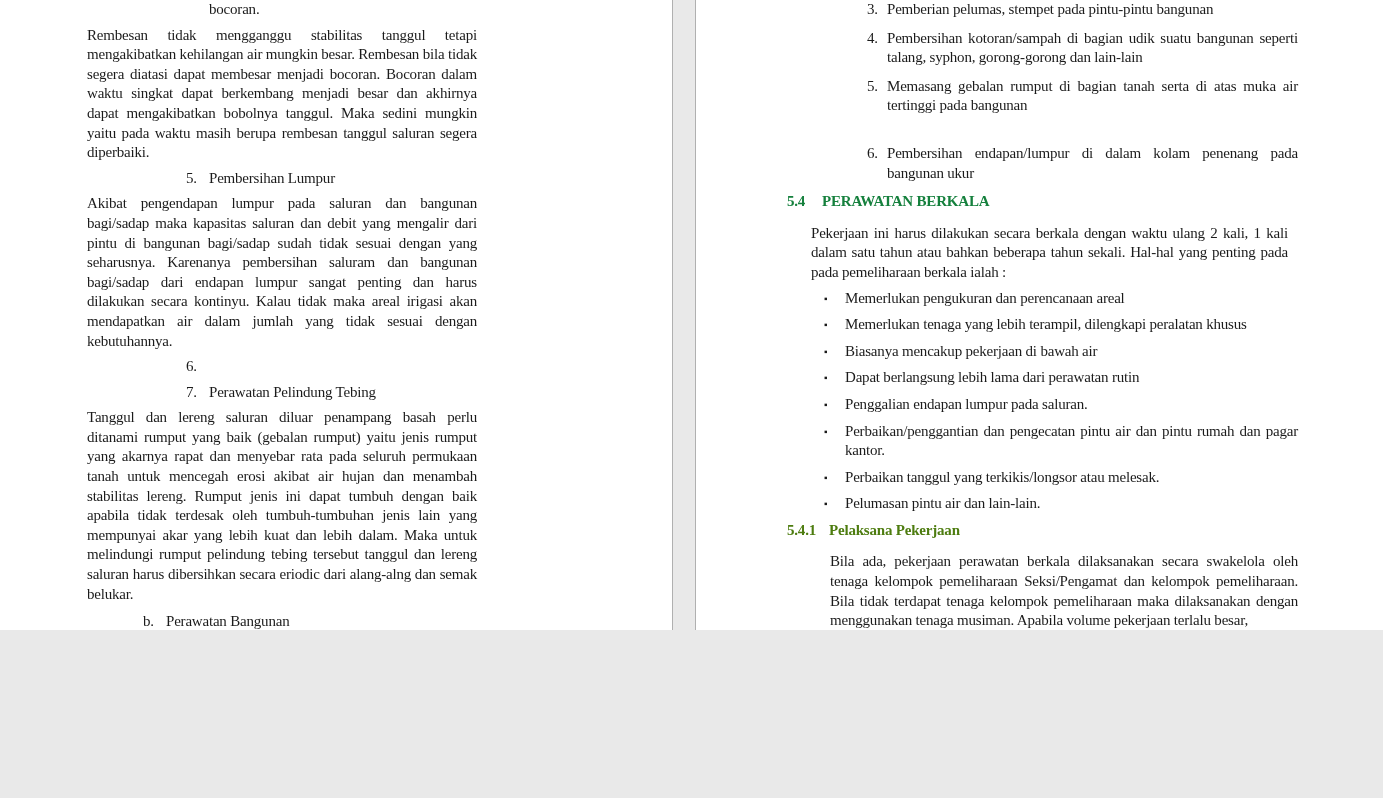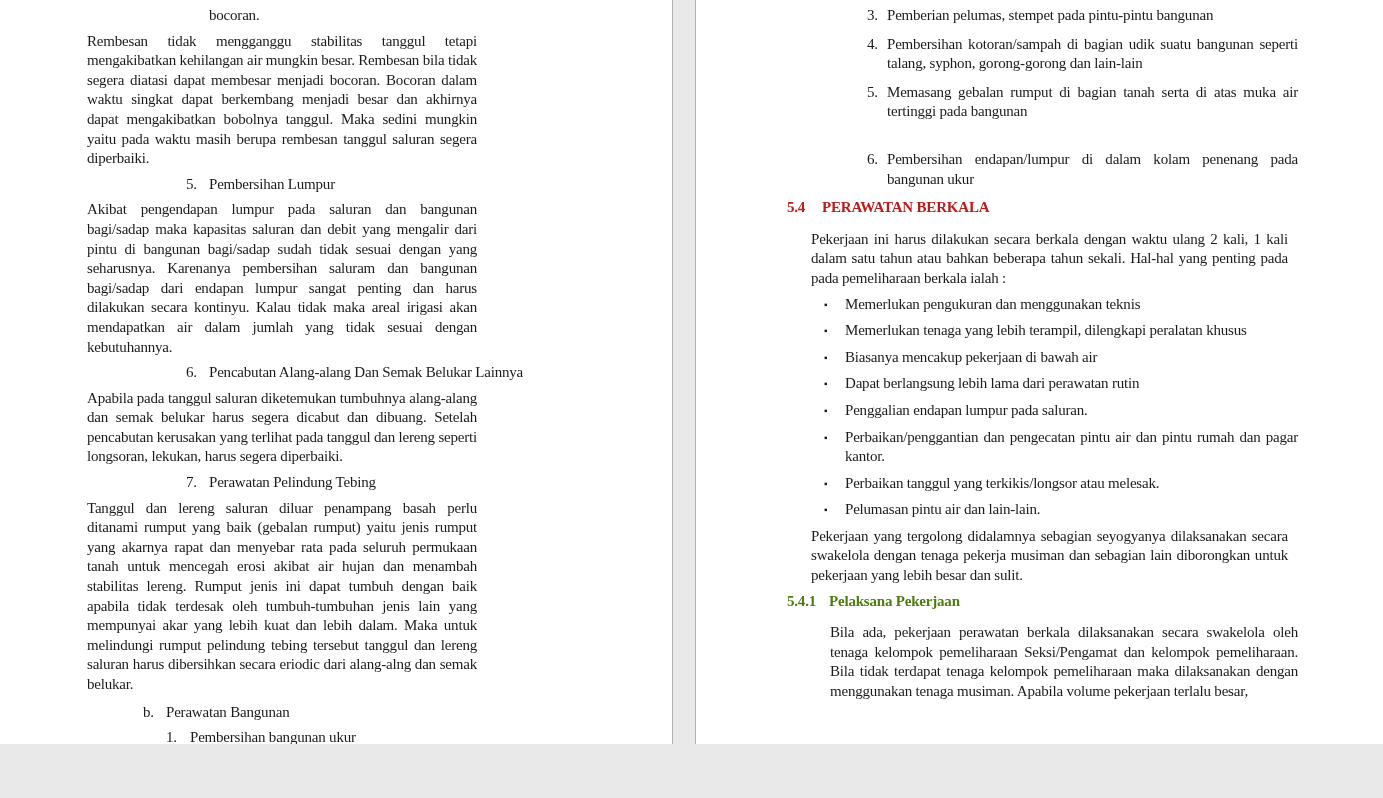--- a/index.html
+++ b/index.html
@@ -3,22 +3,22 @@
 <meta charset="utf-8">
 <style>
   html,body{margin:0;padding:0;background:#e9e9e9;}
   #canvas{
     position:relative;width:1383px;height:798px;overflow:hidden;
     background:#e9e9e9;
     font-family:"Liberation Serif",serif;
     color:#1b1b1b;
   }
   .page{
-    position:absolute;top:0;height:744px;background:#ffffff;
-    box-sizing:border-box;overflow:hidden;padding-top:6px;
+    position:absolute;top:0;height:630px;background:#ffffff;
+    box-sizing:border-box;overflow:hidden;padding-top:0;
     font-size:15px;line-height:19.6px;letter-spacing:-0.2px;
   }
   .page-left{left:0;width:673px;border-right:1px solid #b0b0b0;}
   .page-right{left:695px;width:688px;border-left:1px solid #b0b0b0;}
 
   .para{text-align:justify;margin:0 0 6px 0;}
   .plain{text-align:left;margin:0 0 6px 0;}
 
   
   .l-para{margin-left:87px;width:390px;}
@@ -28,21 +28,21 @@
   .l-alpha{display:flex;margin:8px 0 6px 143px;width:456px;}
   .l-alpha .num{flex:none;width:23px;}
   .l-sub{display:flex;margin:0 0 7px 166px;width:433px;}
   .l-sub .num{flex:none;width:24px;}
 
   
   .r-item{display:flex;margin:0 0 9px 171px;width:431px;}
   .r-item .num{flex:none;width:20px;}
   .r-item .txt{flex:1;text-align:justify;}
   .r-gap{margin-top:28px;}
-  .r-h2{display:flex;margin:2px 0 12px 91px;width:520px;font-weight:bold;color:#b91c1c;}
+  .r-h2{display:flex;margin:2px 0 12px 91px;width:520px;font-weight:bold;color:#15803d;}
   .r-h2 .num{flex:none;width:35px;}
   .r-h3{display:flex;margin:2px 0 12px 91px;width:520px;font-weight:bold;color:#4d7c0f;}
   .r-h3 .num{flex:none;width:42px;}
   .r-para{margin-left:115px;width:477px;}
   .r-para-sub{margin-left:134px;width:468px;margin-top:10px;}
   .r-bullet{display:flex;margin:0 0 7px 128px;width:474px;}
   .r-bullet .marker{flex:none;width:21px;font-size:10px;line-height:19.6px;}
   .r-bullet .txt{flex:1;text-align:justify;}
   .txt{text-align:left;}
 </style>
@@ -56,23 +56,21 @@
     <div class="para l-para">Rembesan tidak mengganggu stabilitas tanggul tetapi mengakibatkan kehilangan air mungkin besar. Rembesan bila tidak segera diatasi dapat membesar menjadi bocoran. Bocoran dalam waktu singkat dapat berkembang menjadi besar dan akhirnya dapat mengakibatkan bobolnya tanggul. Maka sedini mungkin yaitu pada waktu masih berupa rembesan  tanggul saluran segera diperbaiki.</div>
 
     <div class="l-item">
       <span class="num">5.</span>
       <span class="txt">Pembersihan Lumpur</span>
     </div>
     <div class="para l-para">Akibat pengendapan lumpur pada saluran dan bangunan bagi/sadap maka kapasitas saluran dan debit yang mengalir dari pintu di bangunan bagi/sadap sudah tidak sesuai dengan yang seharusnya. Karenanya pembersihan saluram dan bangunan bagi/sadap dari endapan lumpur sangat penting dan harus dilakukan secara kontinyu. Kalau tidak maka areal irigasi akan mendapatkan air dalam jumlah yang tidak sesuai dengan kebutuhannya.</div>
 
     <div class="l-item">
       <span class="num">6.</span>
-      <span class="txt">Pencabutan Alang-alang Dan Semak Belukar Lainnya</span>
     </div>
-    <div class="para l-para">Apabila pada tanggul saluran diketemukan tumbuhnya alang-alang dan semak belukar harus segera dicabut dan dibuang. Setelah pencabutan kerusakan yang terlihat pada tanggul dan lereng seperti longsoran, lekukan, harus segera diperbaiki.</div>
 
     <div class="l-item">
       <span class="num">7.</span>
       <span class="txt">Perawatan Pelindung Tebing</span>
     </div>
     <div class="para l-para">Tanggul dan lereng saluran diluar penampang basah perlu ditanami rumput yang baik (gebalan rumput) yaitu jenis rumput yang akarnya rapat dan menyebar rata pada seluruh permukaan tanah untuk mencegah erosi akibat air hujan dan menambah stabilitas lereng. Rumput jenis ini dapat tumbuh dengan baik apabila tidak terdesak oleh tumbuh-tumbuhan jenis lain yang mempunyai akar yang lebih kuat dan lebih dalam. Maka untuk melindungi rumput pelindung tebing tersebut tanggul dan lereng saluran harus dibersihkan secara  eriodic dari alang-alng dan semak belukar.</div>
 
     <div class="l-alpha">
       <span class="num">b.</span>
       <span class="txt">Perawatan Bangunan</span>
@@ -106,21 +104,21 @@
     </div>
 
     <div class="r-h2">
       <span class="num">5.4</span>
       <span class="txt">PERAWATAN BERKALA</span>
     </div>
     <div class="para r-para">Pekerjaan ini harus dilakukan secara berkala dengan waktu ulang 2 kali, 1 kali dalam satu tahun atau bahkan beberapa tahun sekali. Hal-hal yang penting pada pada pemeliharaan berkala ialah :</div>
 
     <div class="r-bullet">
       <span class="marker">▪</span>
-      <span class="txt">Memerlukan pengukuran dan menggunakan teknis</span>
+      <span class="txt">Memerlukan pengukuran dan perencanaan areal</span>
     </div>
     <div class="r-bullet">
       <span class="marker">▪</span>
       <span class="txt">Memerlukan tenaga yang lebih terampil, dilengkapi peralatan  khusus</span>
     </div>
     <div class="r-bullet">
       <span class="marker">▪</span>
       <span class="txt">Biasanya mencakup pekerjaan di bawah air</span>
     </div>
     <div class="r-bullet">
@@ -139,21 +137,20 @@
     </div>
     <div class="r-bullet">
       <span class="marker">▪</span>
       <span class="txt">Perbaikan tanggul yang terkikis/longsor atau melesak.</span>
     </div>
     <div class="r-bullet">
       <span class="marker">▪</span>
       <span class="txt">Pelumasan pintu air dan lain-lain.</span>
     </div>
 
-    <div class="para r-para">Pekerjaan yang tergolong didalamnya sebagian seyogyanya dilaksanakan secara swakelola dengan tenaga pekerja musiman dan sebagian lain diborongkan untuk pekerjaan yang lebih besar dan sulit.</div>
 
     <div class="r-h3">
       <span class="num">5.4.1</span>
       <span class="txt">Pelaksana Pekerjaan</span>
     </div>
     <div class="para r-para-sub">Bila ada, pekerjaan perawatan berkala dilaksanakan secara swakelola oleh tenaga kelompok pemeliharaan Seksi/Pengamat dan kelompok pemeliharaan. Bila tidak terdapat tenaga kelompok pemeliharaan maka dilaksanakan dengan menggunakan tenaga musiman. Apabila volume pekerjaan terlalu besar,</div>
   </div>
 
 </div>
 

